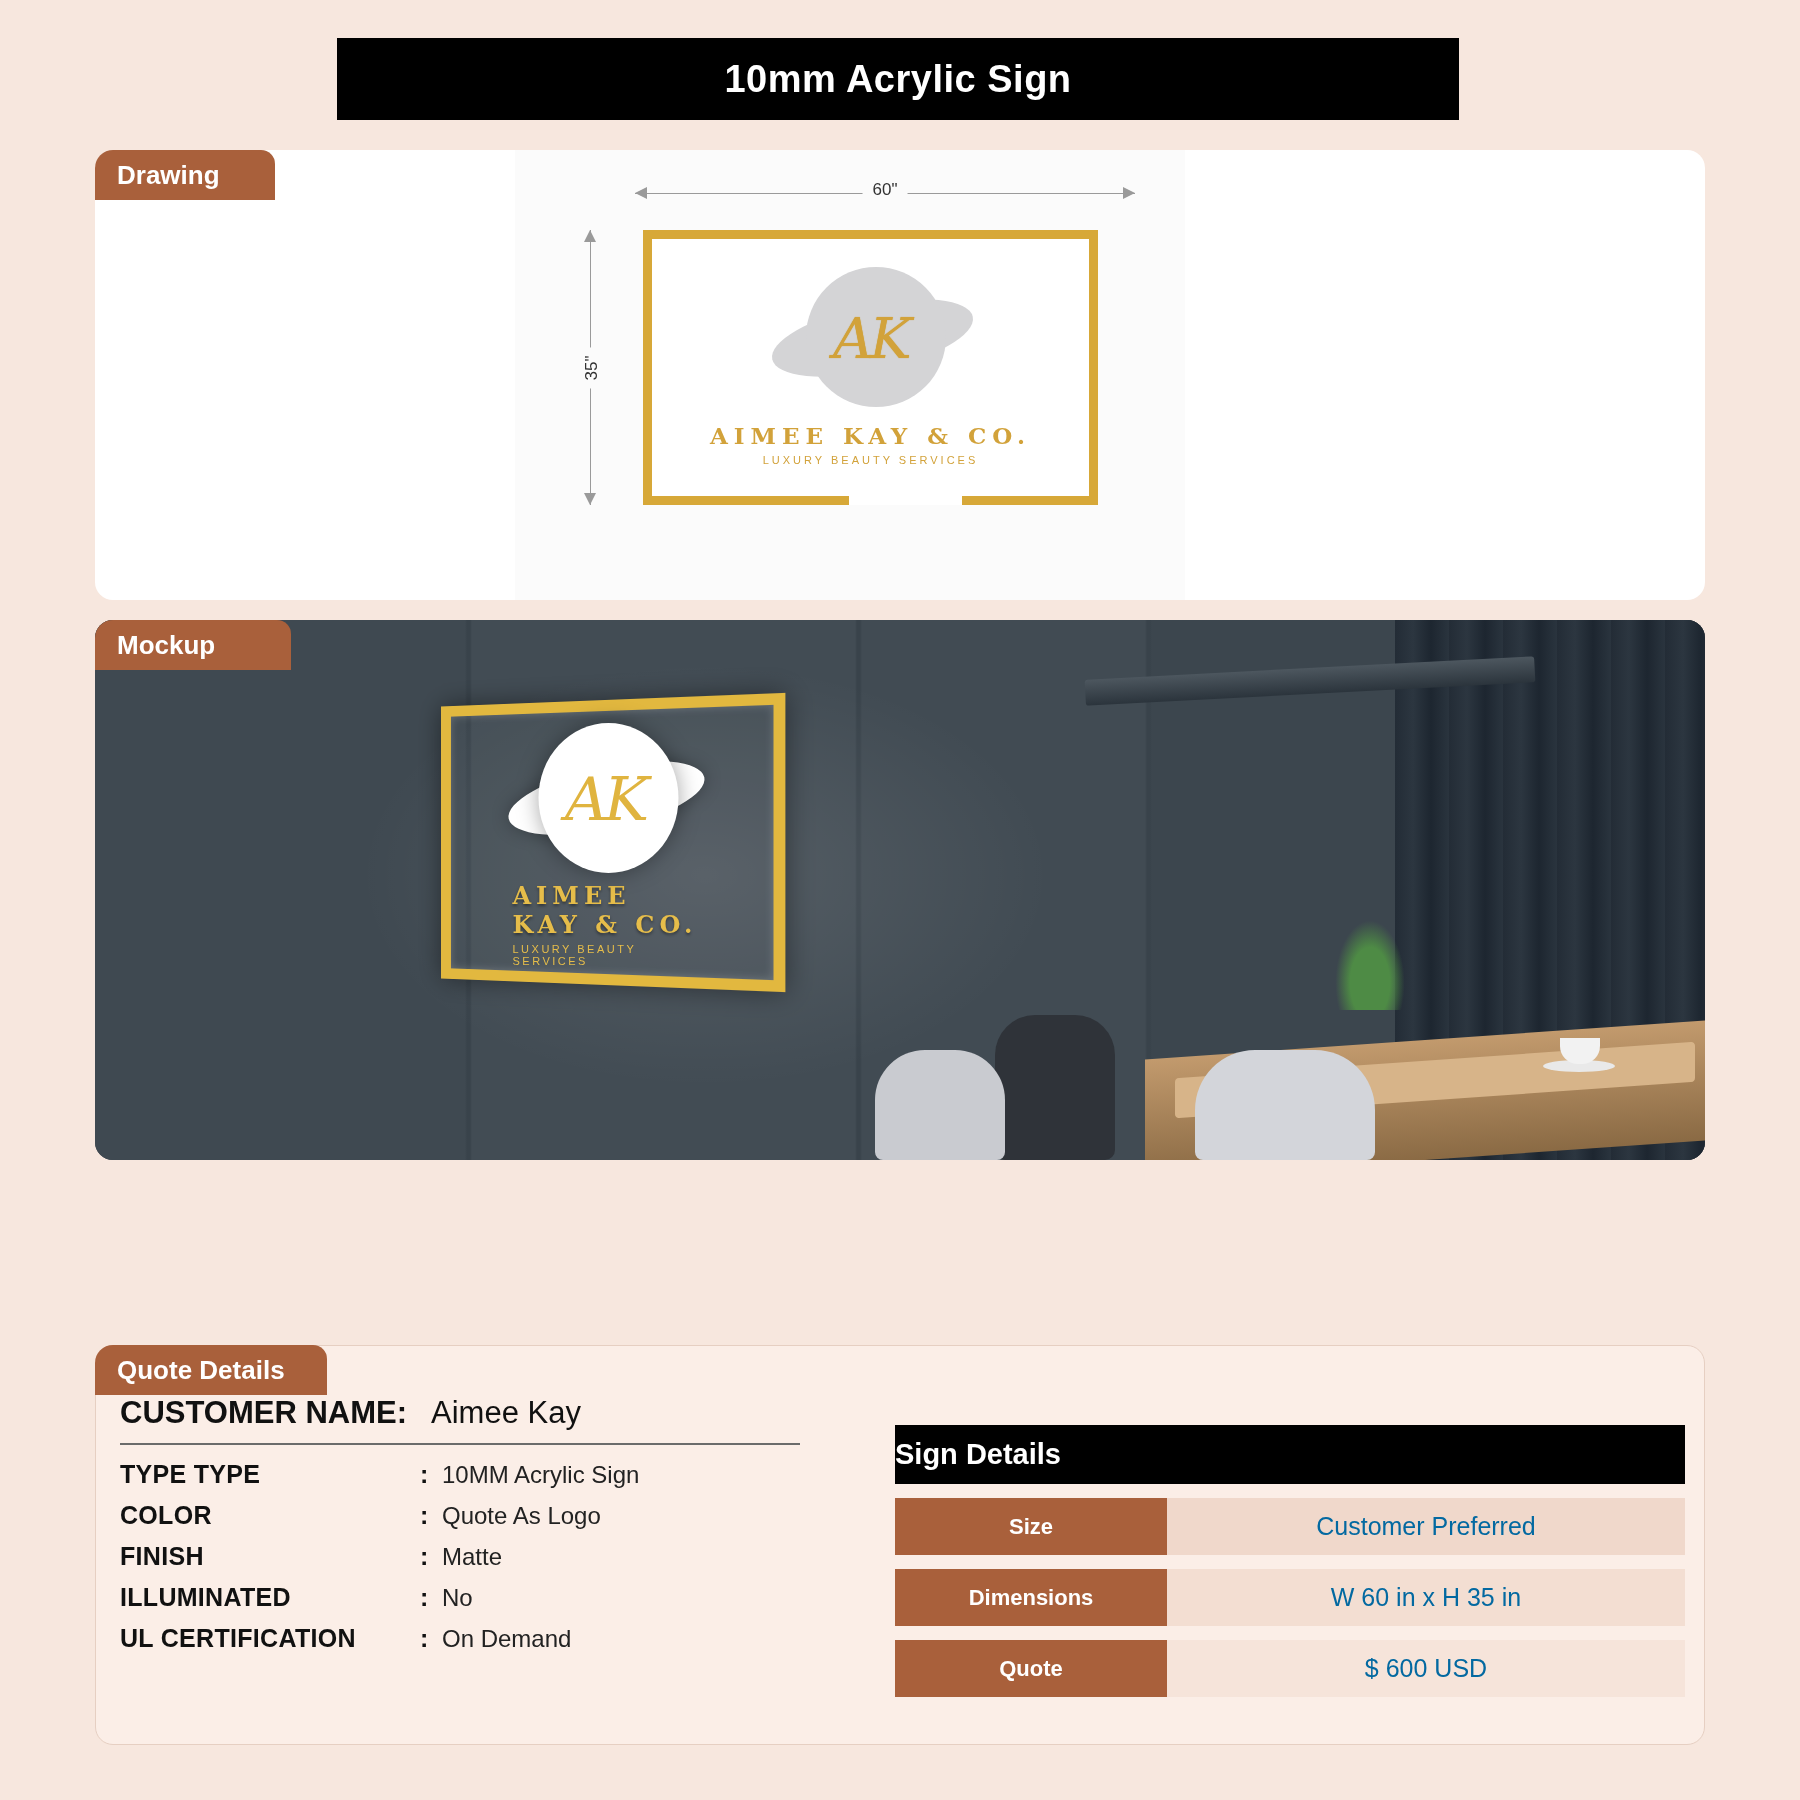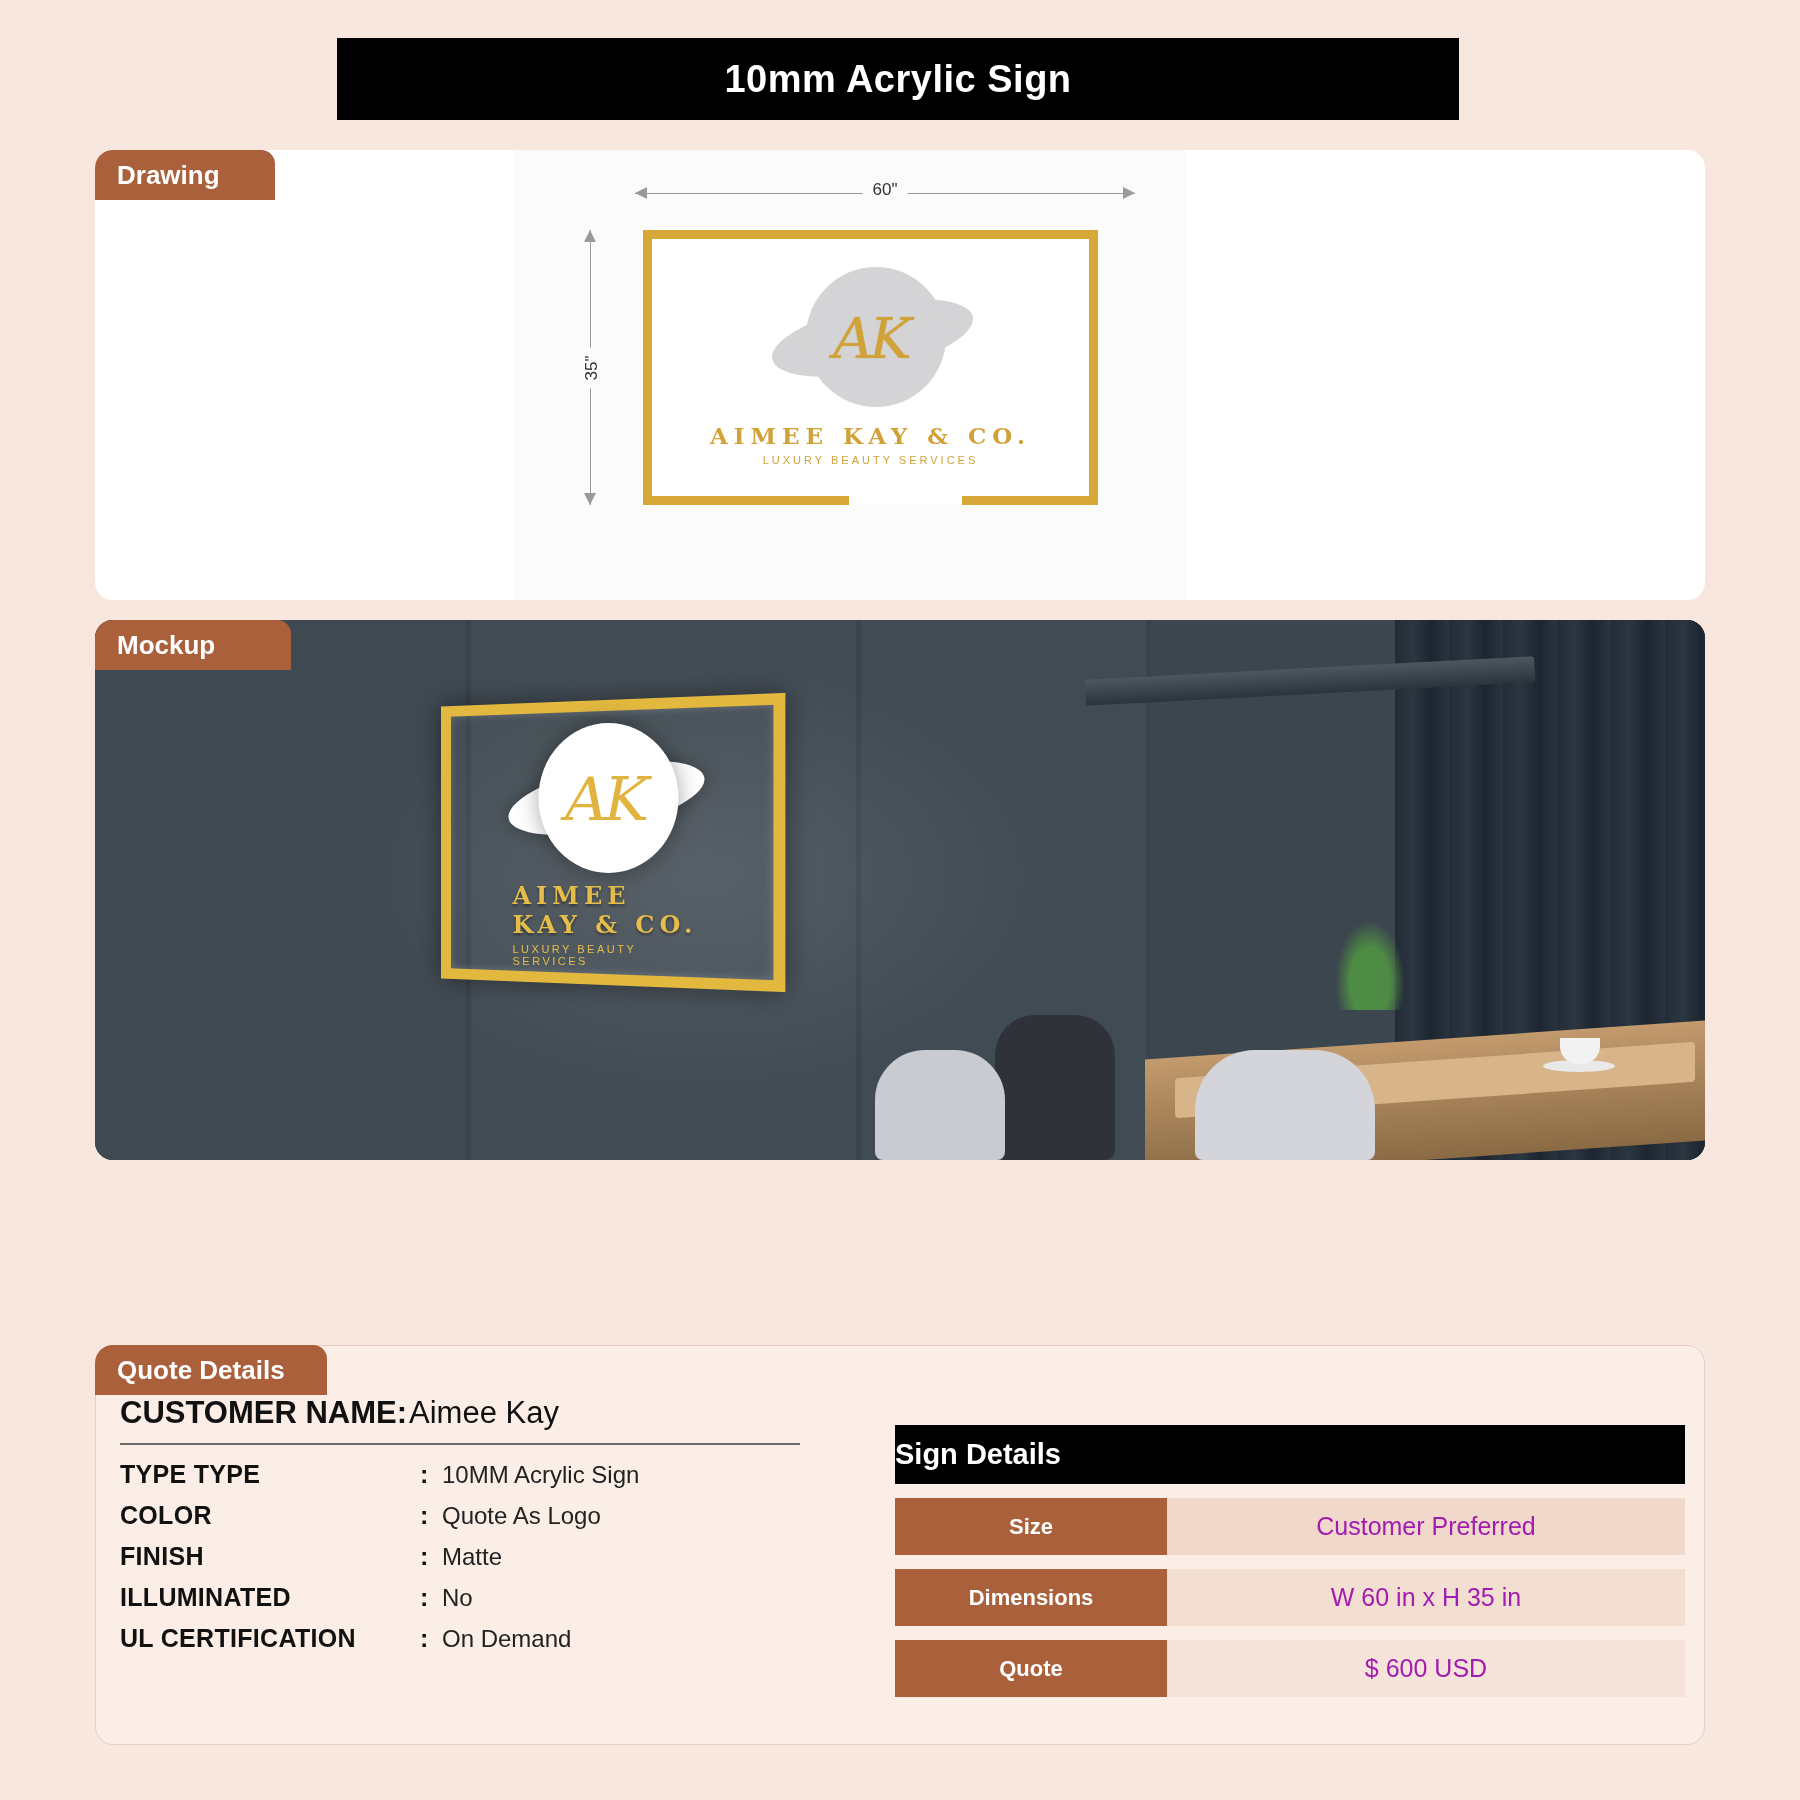--- a/index.html
+++ b/index.html
@@ -265,21 +265,21 @@
   #quote-card {
     left: 95px; top: 1345px;
     width: 1610px; height: 400px;
     background: #fbeee7;
     border: 1px solid #e6cfc2;
   }
   #quote-tab { left: 95px; top: 1345px; width: 232px; border-top-left-radius: 18px; }
 
   .cust-row {
     position: absolute; left: 120px; top: 1395px;
-    display: flex; align-items: baseline; gap: 2px;
+    display: flex; align-items: baseline; gap: 24px;
   }
   .cust-label { font-size: 31px; font-weight: bold; color: #111; }
   .cust-value { font-size: 31px; color: #111; }
   .cust-underline {
     position: absolute; left: 120px; top: 1443px; width: 680px; height: 2px; background: #6b6b6b;
   }
 
   .spec-table {
     position: absolute; left: 120px; top: 1460px; width: 690px;
   }
@@ -300,21 +300,21 @@
     font-size: 29px; font-weight: bold; padding: 13px 0;
   }
   .sd-row { display: flex; margin-top: 14px; }
   .sd-key {
     width: 272px; background: #a9603b; color: #fff;
     font-size: 22px; font-weight: bold;
     display: flex; align-items: center; justify-content: center;
     padding: 14px 0;
   }
   .sd-val {
-    flex: 1; background: #f0d8cb; color: #a21caf;
+    flex: 1; background: #f0d8cb; color: #0369a1;
     font-size: 25px;
     display: flex; align-items: center; justify-content: center;
     padding: 14px 0;
   }
   .sd-val.light { background: #f3ded2; }
   .sd-val.lighter { background: #f6e4da; }
 </style>
 </head>
 <body>
 

